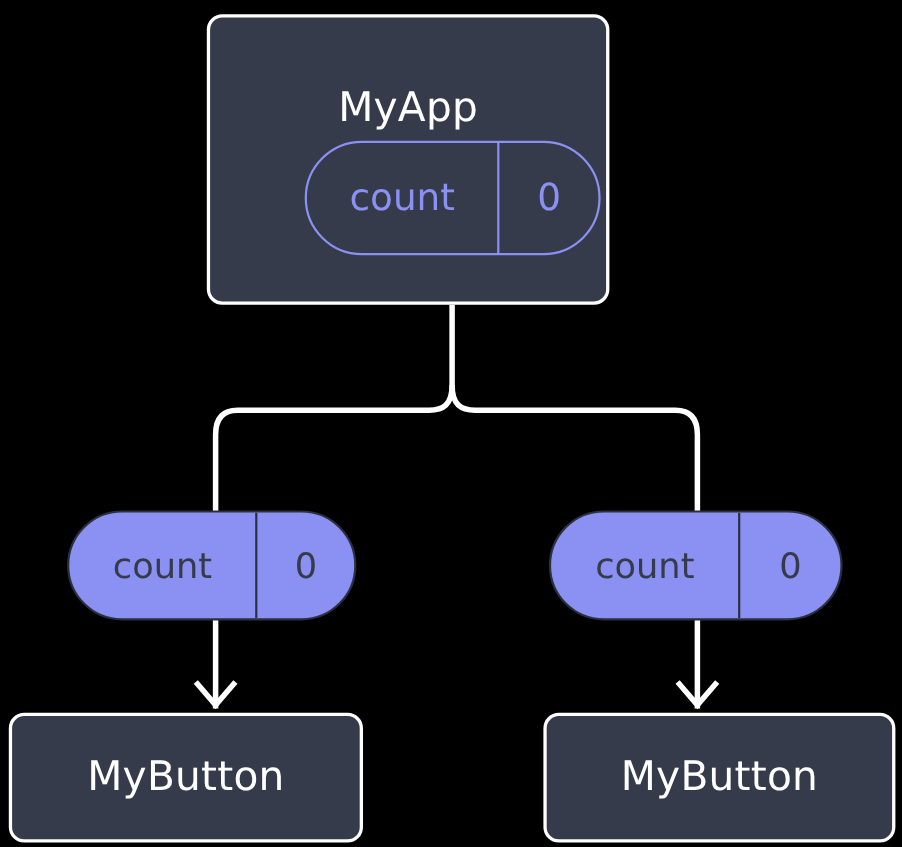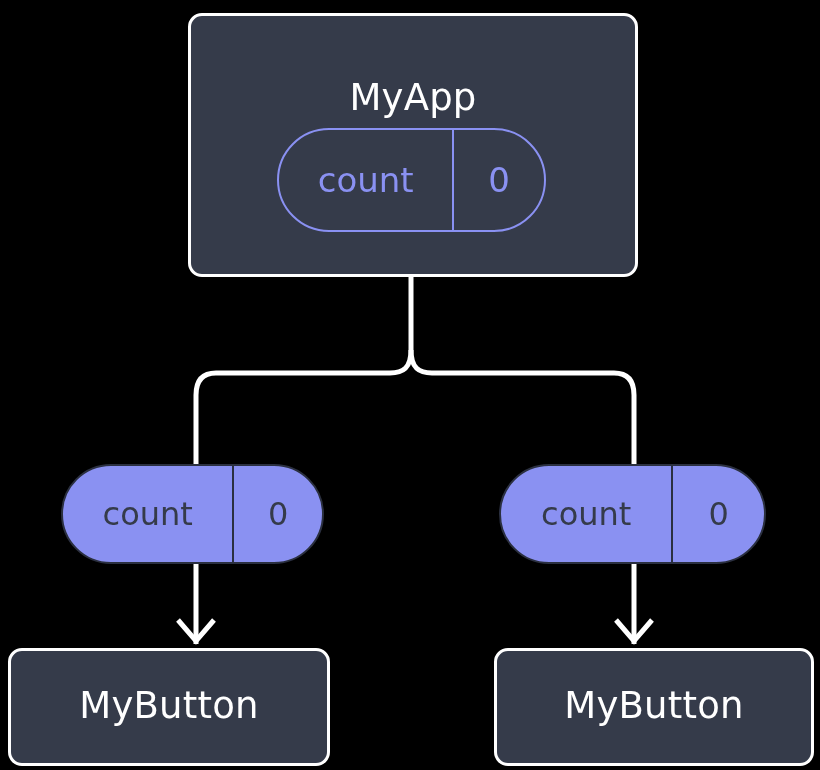--- a/index.html
+++ b/index.html
@@ -46,21 +46,21 @@
     width: 100%;
     text-align: center;
     color: #FFFFFF;
     font-weight: 400;
     letter-spacing: 0.2px;
     white-space: nowrap;
   }
   #node-myapp {
     left: 188px;
     top: 13px;
-    width: 450px;
+    width: 366px;
     height: 264px;
   }
   #node-myapp .component-title {
     top: 60px;
     font-size: 37px;
     line-height: 44px;
   }
   #node-mybutton-left {
     left: 8px;
     top: 648px;

